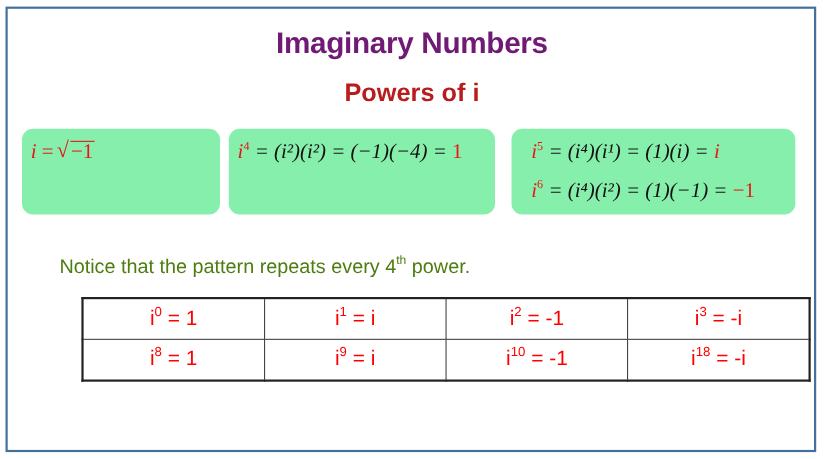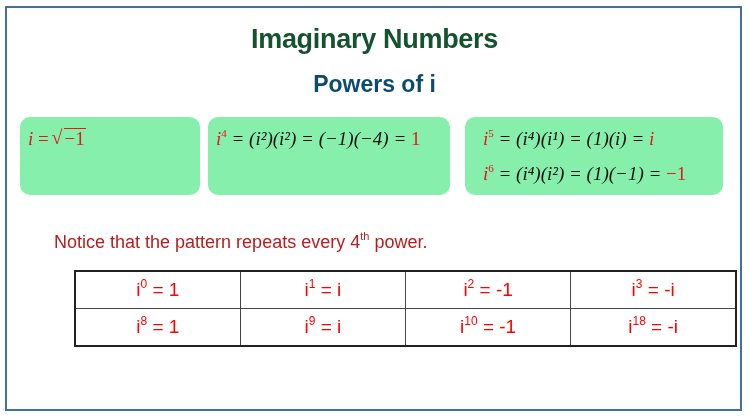--- a/index.html
+++ b/index.html
@@ -1,32 +1,32 @@
 <!DOCTYPE html>
 <html><head>
 <meta charset="utf-8">
 <style>
   html, body { margin: 0; padding: 0; background: #ffffff; }
   body { width: 749px; height: 417px; position: relative; overflow: hidden; font-family: "Liberation Sans", sans-serif; }
   .frame { position: absolute; left: 5px; top: 6px; width: 733px; height: 401px; border: 2px solid #41719c; background: #fff; }
   .title { position: absolute; left: 0; width: 749px; text-align: center; font-family: "Liberation Sans", sans-serif; font-weight: bold; }
-  .title.main { top: 24px; font-size: 27px; color: #14532d; letter-spacing: -0.3px; }
-  .title.sub { top: 71px; font-size: 23px; color: #0c4a6e; }
+  .title.main { top: 24px; font-size: 27px; color: #701a75; letter-spacing: -0.3px; }
+  .title.sub { top: 71px; font-size: 23px; color: #b91c1c; }
   .box { position: absolute; top: 117px; height: 78px; background: #86efac; border-radius: 10px; box-sizing: border-box; padding: 4px 0 0 8px; font-family: "Liberation Serif", serif; font-size: 19px; color: #111; }
   .box .line { height: 35px; line-height: 35px; white-space: nowrap; }
   .box1 { left: 20px; width: 180px; }
   .box2 { left: 208px; width: 242px; }
   .box3 { left: 465px; width: 258px; padding-left: 18px; }
   .red { color: #e8151b; }
   .it { font-style: italic; }
   sup { font-size: 11px; vertical-align: 8px; line-height: 0; }
   .sqrt { display: inline-block; position: relative; padding-left: 10px; }
   .sqrt::before { content: "√"; position: absolute; left: -2px; top: -1px; font-size: 20px; }
   .sqrt .rad { border-top: 1.5px solid currentColor; padding: 0 1px; display: inline-block; line-height: 20px; }
-  .notice { position: absolute; left: 54px; top: 232px; font-size: 18px; color: #b91c1c; font-family: "Liberation Sans", sans-serif; }
+  .notice { position: absolute; left: 54px; top: 232px; font-size: 18px; color: #4d7c0f; font-family: "Liberation Sans", sans-serif; }
   .notice sup { font-size: 11px; vertical-align: 8px; }
   table.powers { position: absolute; left: 50px; top: 270px; width: 663px; border-collapse: collapse; border: 2px solid #222; margin-left: 24px; }
   table.powers td { border: 1.5px solid #444; height: 36px; text-align: center; font-size: 19px; color: #ff0000; font-family: "Liberation Sans", sans-serif; width: 25%; padding: 0; }
   table.powers td sup { font-size: 12px; vertical-align: 8px; }
 </style>
 </head>
 <body>
 
 <div class="frame"></div>
 

